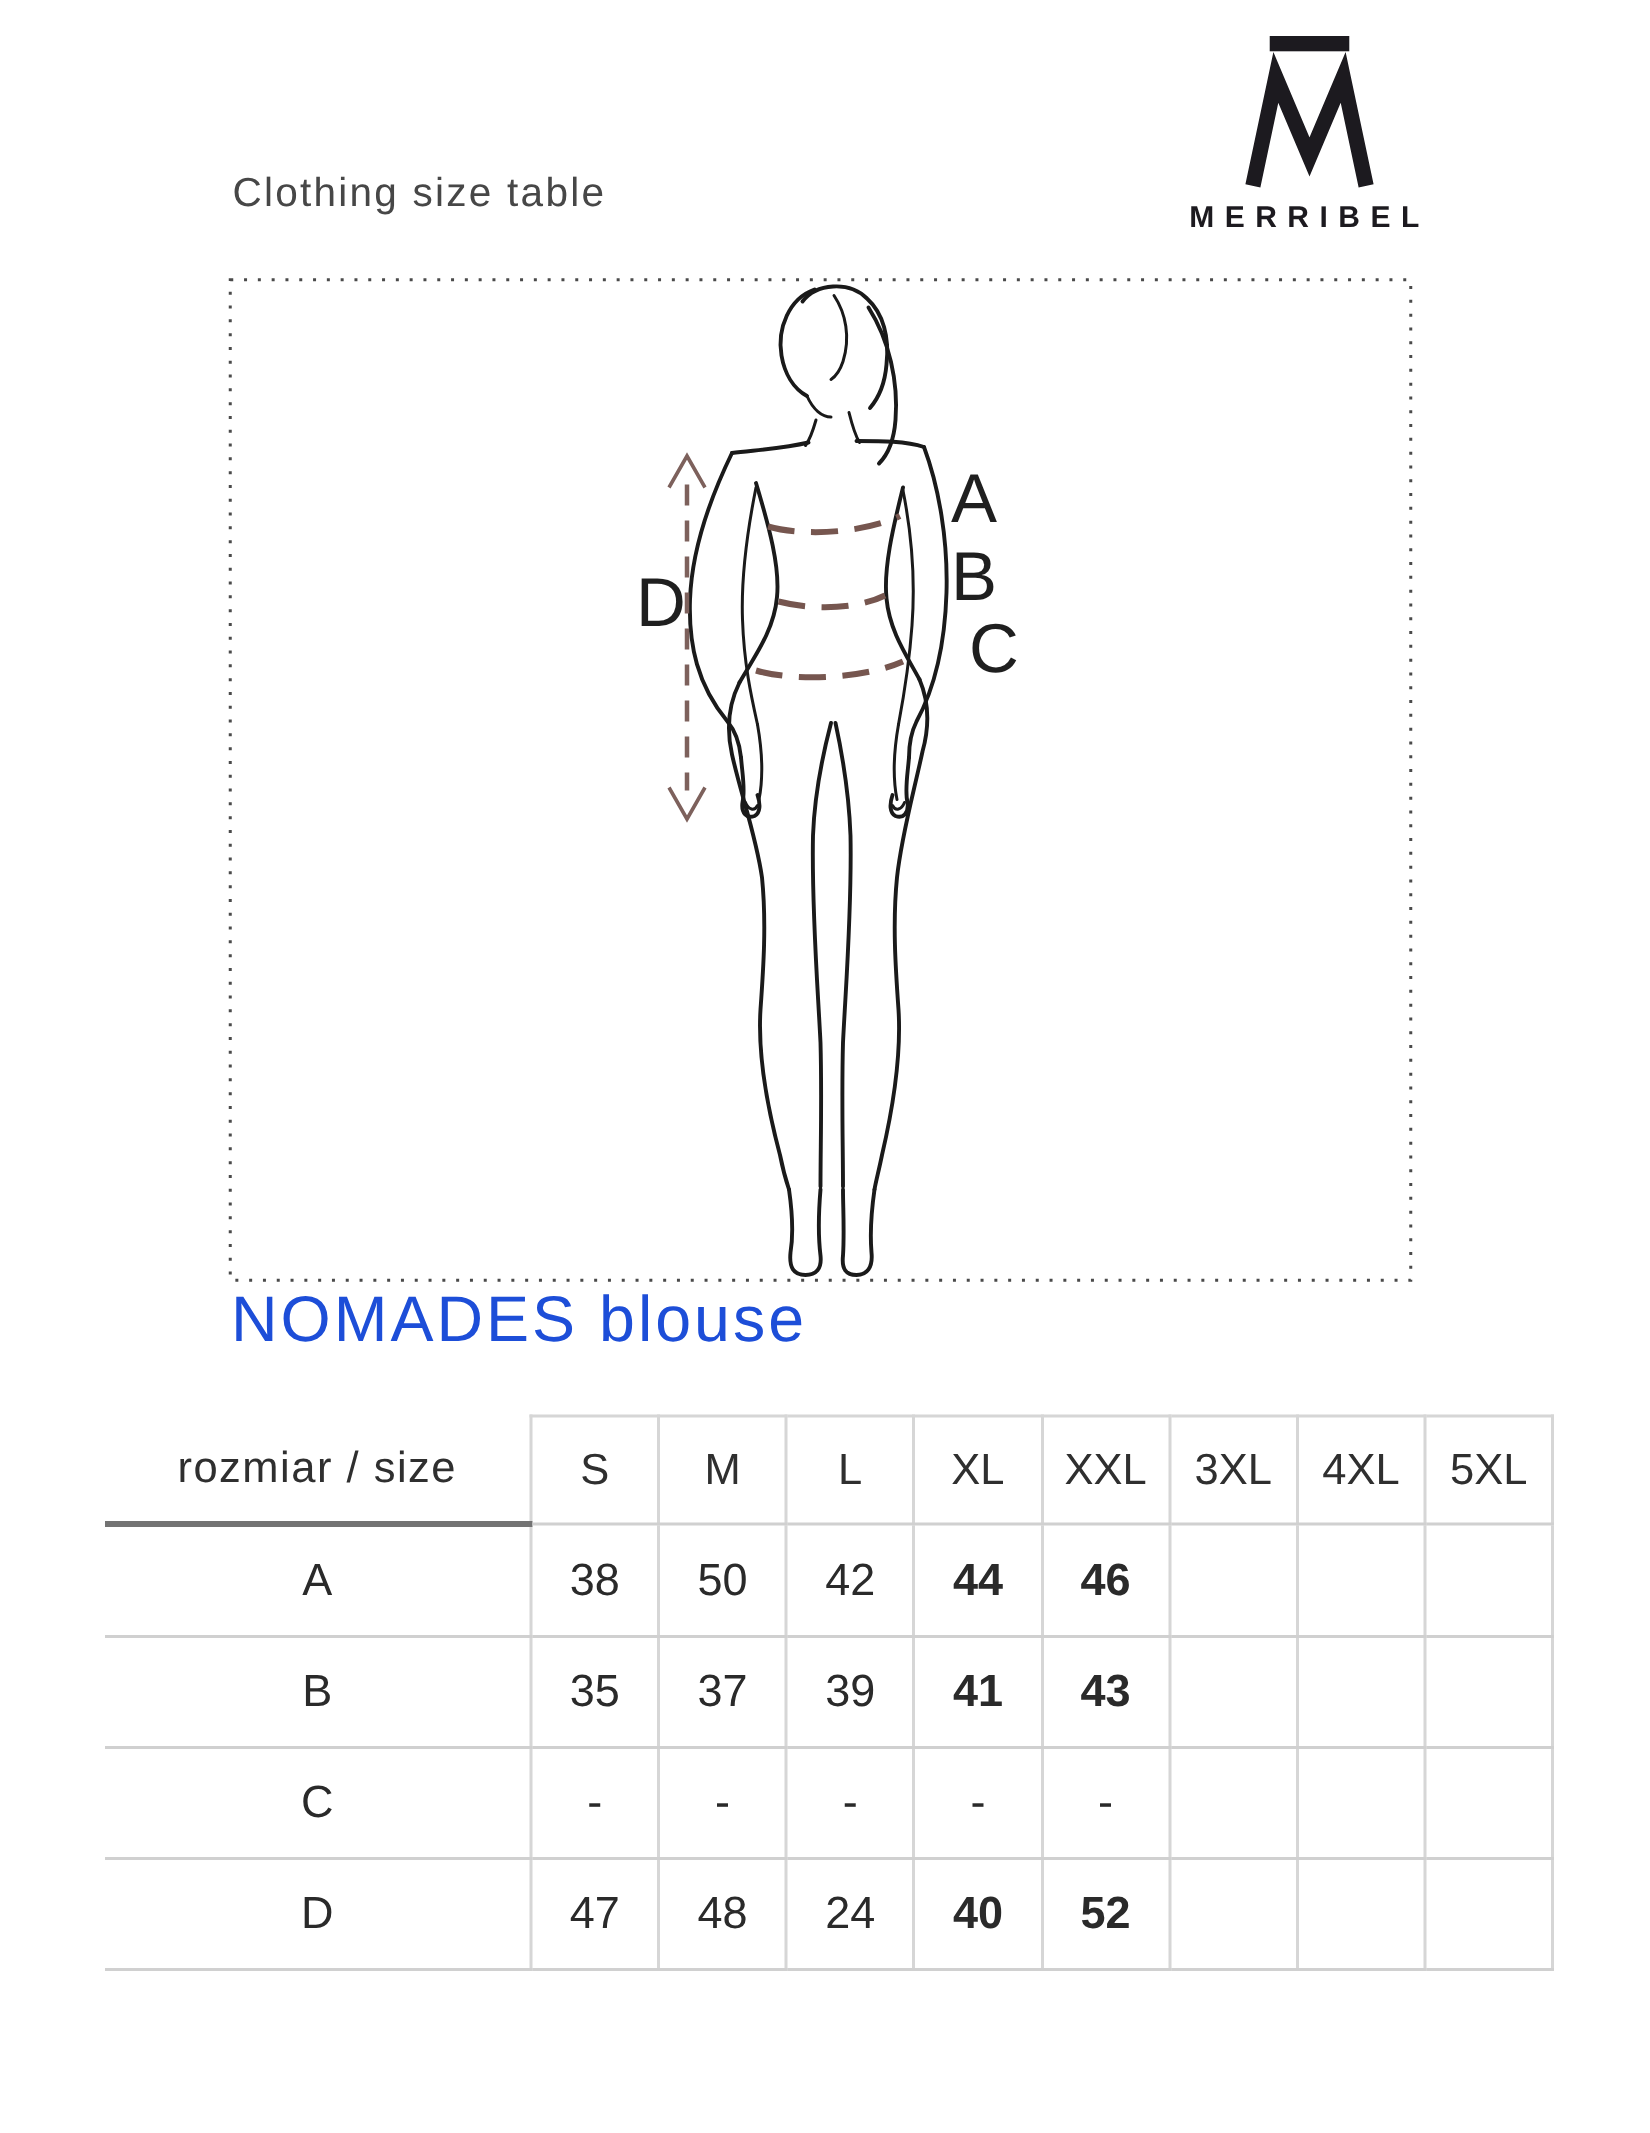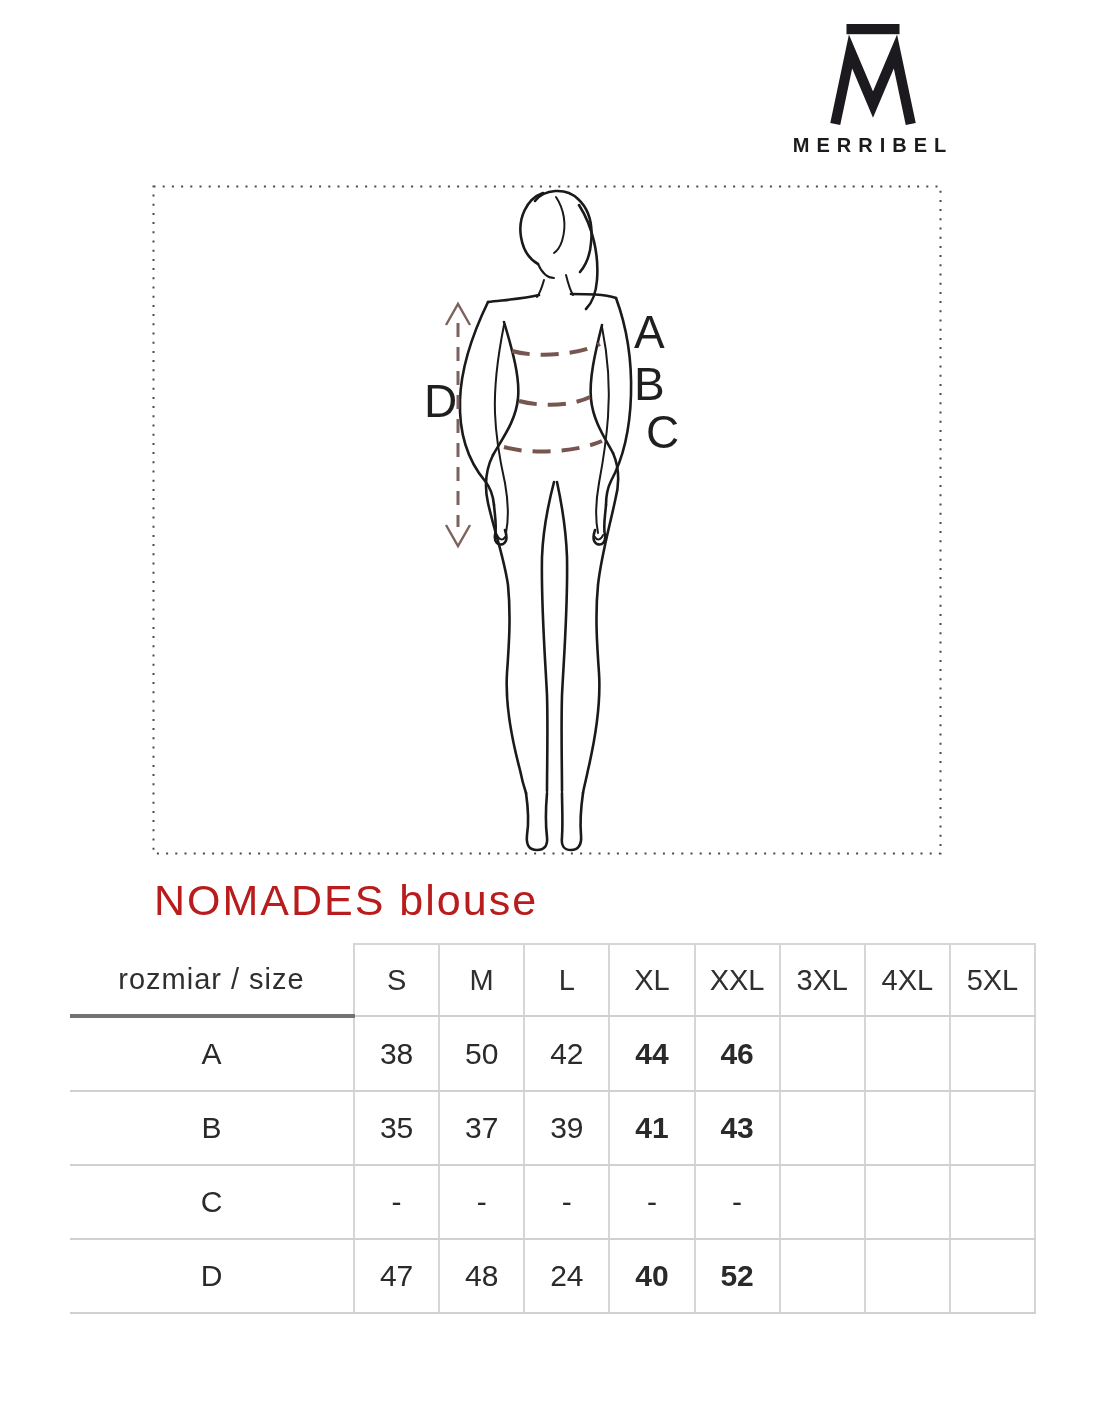--- a/index.html
+++ b/index.html
@@ -40,23 +40,23 @@
   .dash-h{fill:none;stroke:#76564f;stroke-width:4;stroke-dasharray:18 11;stroke-linecap:butt;}
   .dash-v{fill:none;stroke:#7d615c;stroke-width:3;stroke-dasharray:14 10;}
   .chev{fill:none;stroke:#7d615c;stroke-width:2.4;stroke-linejoin:miter;}
   .diagram-label{
     font-family:"Liberation Sans", sans-serif;
     font-size:46px;font-weight:300;fill:#1f1f1f;
   }
 
   
   .product-title{
-    position:absolute;left:154px;top:876px;margin:0;
+    position:absolute;left:154px;top:856px;margin:0;
     font-size:43px;font-weight:300;letter-spacing:2px;
-    color:#b91c1c;white-space:nowrap;text-align:right;
+    color:#1d4ed8;white-space:nowrap;text-align:right;
   }
 
   
   .size-table{
     position:absolute;left:70px;top:943px;width:966px;
     border-collapse:collapse;table-layout:fixed;
   }
   .size-table col.label-col{width:284px;}
   .size-table th,.size-table td{
     padding:0;text-align:center;vertical-align:middle;
@@ -77,20 +77,21 @@
 
   <div class="brand">
     <svg class="logo-mark" width="88" height="102" viewBox="0 0 86 100" aria-hidden="true">
       <rect x="17" y="0" width="52" height="10" fill="#1c1a1f"></rect>
       <path d="M 6,98 L 21,27 L 43,79 L 65,27 L 80,98" fill="none" stroke="#1c1a1f" stroke-width="10" stroke-linecap="butt" stroke-linejoin="miter"></path>
     </svg>
     <div class="brand-name">MERRIBEL</div>
   </div>
 
   <div class="page-heading">
+    <div>Clothing size table</div>
   </div>
 
   <svg class="figure-diagram" width="790" height="670" viewBox="0 0 790 670">
     <rect x="1.5" y="1.5" width="787" height="667" fill="none" stroke="#4a4a4a" stroke-width="2" stroke-dasharray="2 7.2"></rect>
 
     <g>
 
       <path class="body-line" d="M 391,8 C 374,14 366,34 369,52 C 371,64 377,74 386,79"></path>
       <path class="body-line" d="M 383,16 C 392,4 414,2 426,14 C 437,24 441,40 439,58 C 438,70 434,80 428,87"></path>
       <path class="body-line thin" d="M 404,12 C 412,24 415,40 410,56 C 408,62 405,66 402,68"></path>

